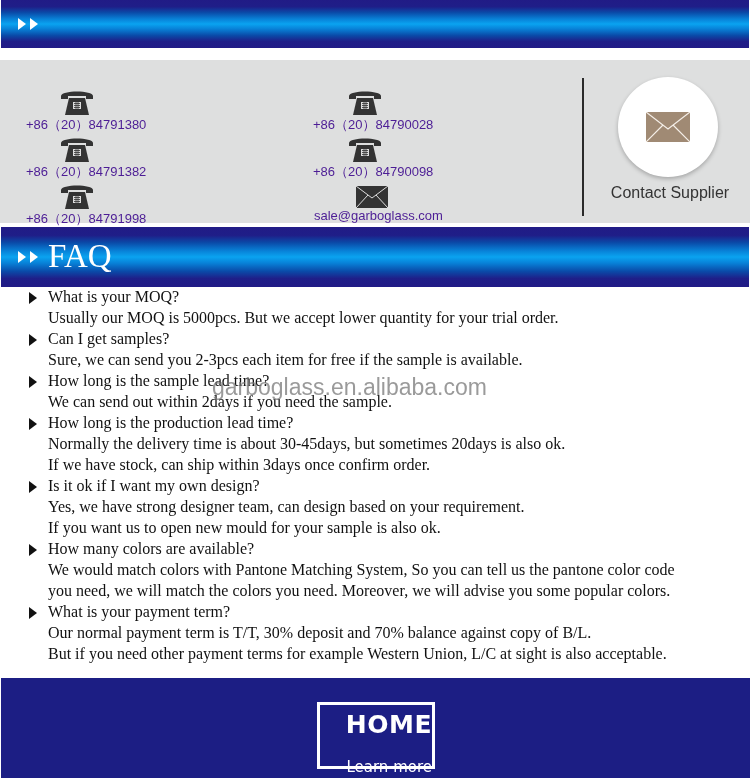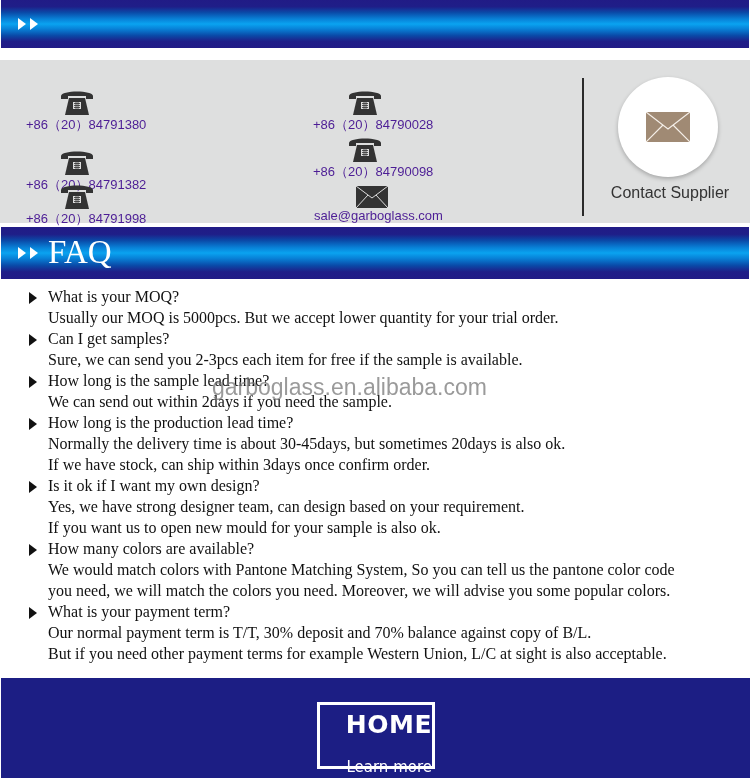--- a/index.html
+++ b/index.html
@@ -17,21 +17,21 @@
     .banner .arrows { display: flex; gap: 4px; margin-left: 17px; margin-right: 10px; }
     .banner .arrows span {
       width: 0; height: 0; border-top: 6px solid transparent; border-bottom: 6px solid transparent;
       border-left: 8px solid #ffffff;
     }
     .banner .title {
       color: #ffffff; font-family: "Liberation Serif", serif; font-size: 33px; line-height: 1;
       margin-top: -2px;
     }
     #banner-contact { top: 0; }
-    #banner-faq { top: 227px; height: 52px; }
+    #banner-faq { top: 227px; height: 60px; }
 
     .contact-panel {
       position: absolute; left: 0; top: 60px; width: 750px; height: 163px;
       background: #dedfdf;
     }
     .phone-item {
       position: absolute; display: flex; align-items: center;
       font-family: "Liberation Sans", sans-serif; font-size: 13px; color: #4c1d95; flex-direction: column;
     }
     .phone-icon { width: 36px; height: 28px; margin-right: 18px; }
@@ -93,21 +93,21 @@
 <div class="contact-panel">
   <div class="phone-item" style="left:26px; top:28px;">
     <svg class="phone-icon" viewBox="0 0 36 28">
         <path d="M2 8 C2 2 34 2 34 8 L34 11 L27 11 L27 8 L9 8 L9 11 L2 11 Z" fill="#333"></path>
         <path d="M10 10 L26 10 L30 27 L6 27 Z" fill="#333"></path>
         <rect x="14" y="14" width="8" height="7" fill="#ddd"></rect>
         <path d="M15 15.5h6M15 17.5h6M15 19.5h6M17 14v7M19 14v7" stroke="#333" stroke-width="0.8"></path>
       </svg>
     <span>+86（20）84791380</span>
   </div>
-  <div class="phone-item" style="left:26px; top:88px;">
+  <div class="phone-item" style="left:26px; top:75px;">
     <svg class="phone-icon" viewBox="0 0 36 28">
         <path d="M2 8 C2 2 34 2 34 8 L34 11 L27 11 L27 8 L9 8 L9 11 L2 11 Z" fill="#333"></path>
         <path d="M10 10 L26 10 L30 27 L6 27 Z" fill="#333"></path>
         <rect x="14" y="14" width="8" height="7" fill="#ddd"></rect>
         <path d="M15 15.5h6M15 17.5h6M15 19.5h6M17 14v7M19 14v7" stroke="#333" stroke-width="0.8"></path>
       </svg>
     <span>+86（20）84791382</span>
   </div>
   <div class="phone-item" style="left:26px; top:122px;text-align:right;">
     <svg class="phone-icon" viewBox="0 0 36 28">

